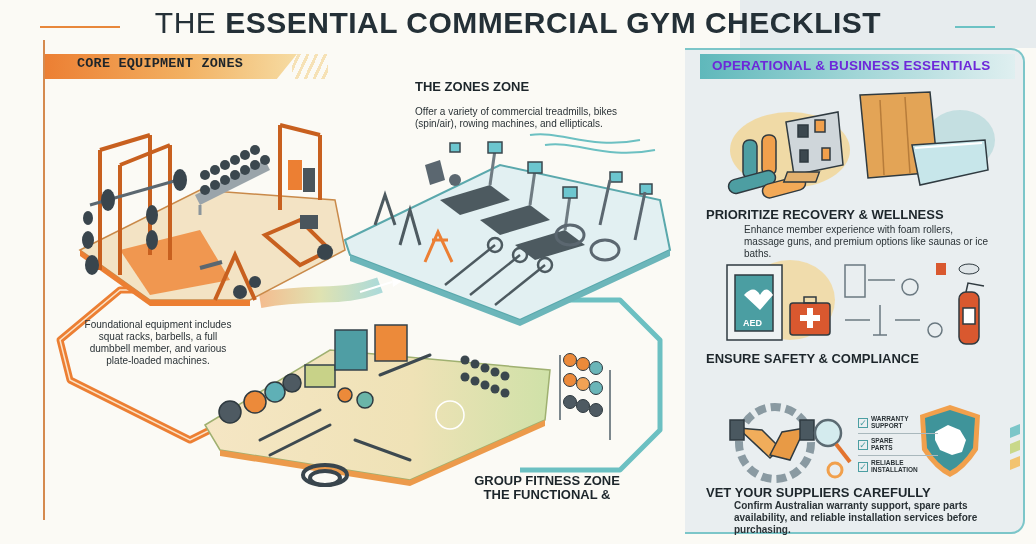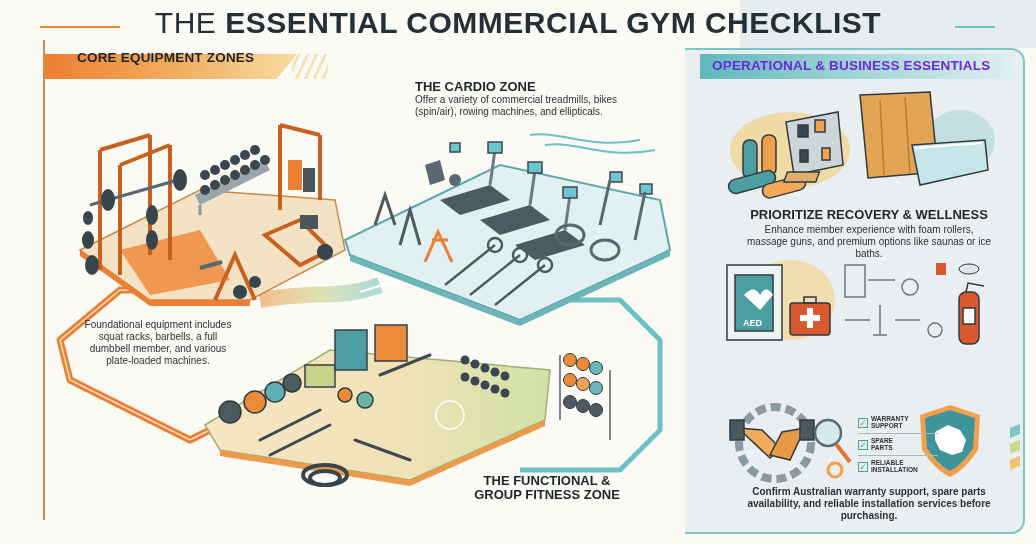--- a/index.html
+++ b/index.html
@@ -38,42 +38,42 @@
     position: absolute; left: 45px; top: 54px; width: 252px; height: 25px;
     background: linear-gradient(90deg, #ec7f33 0%, #f2b061 55%, #f6dca3 100%);
     clip-path: polygon(0 0, 100% 0, 92% 100%, 0 100%);
   }
   .banner-left-stripes {
     position:absolute; left: 292px; top: 54px; width: 36px; height:25px;
     background: repeating-linear-gradient(115deg, transparent 0 5px, #f4d79a 5px 8px);
     opacity: .7;
   }
   .banner-left-text {
-    position: absolute; left: 77px; top: 50px; font-size: 13.5px; font-weight: 700; color: #1e252a;
-    letter-spacing: 0.2px; font-family: Liberation Sans, sans-serif;
+    position: absolute; left: 77px; top: 56px; font-size: 13.5px; font-weight: 700; color: #1e252a;
+    letter-spacing: 0.2px; font-family: Liberation Mono, monospace;
   }
   .banner-right {
     position: absolute; left: 700px; top: 54px; width: 315px; height: 25px;
     background: linear-gradient(90deg, #5fb8bb 0%, #9bd3d4 45%, #dfeff0 100%);
   }
   .banner-right-text {
     position: absolute; left: 712px; top: 58px; font-size: 13.5px; font-weight: 700; color: #6d28d9;
     letter-spacing: 0.2px; font-family: "Liberation Sans", sans-serif; white-space: nowrap;
   }
 
   
   .block-title { font-weight: 700; font-size: 13px; color: #1d262b; font-family: "Liberation Sans", sans-serif; line-height: 1.1; }
   .block-desc { font-size: 10px; color: #2a3236; line-height: 1.2; font-family: "Liberation Sans", sans-serif; }
 
   .cardio-text { position:absolute; left: 415px; top: 80px; width: 240px; }
   .strength-text { position:absolute; left: 78px; top: 317px; width: 160px; text-align:center; }
   .functional-text { position:absolute; left: 422px; top: 474px; width: 250px; text-align:center; }
   .functional-text .block-title { font-size: 13px; }
 
-  .r-text { position:absolute; left: 706px; width: 326px; text-align:center; }
+  .r-text { position:absolute; left: 706px; width: 326px; }
   .r1 { top: 208px; } .r2 { top: 352px; } .r3 { top: 486px; }
 
   
   svg.illus { position:absolute; left:0; top:0; }
 </style>
 </head>
 <body>
 
 <div class="canvas">
 
@@ -408,36 +408,38 @@
     <div style="display:flex; align-items:center; gap:3px; height:22px;">
       <span style="width:10px;height:10px;border:1.5px solid #4b9ea2;color:#4b9ea2;font-size:9px;line-height:8px;text-align:center;">✓</span>
       <span style="font-size:6.5px;font-weight:700;line-height:1.05;color:#2a3236;">
         <span>RELIABLE</span><br>
         <span>INSTALLATION</span>
       </span>
     </div>
   </div>
 
   <div class="cardio-text">
-    <div class="block-title">THE CARDIO ZONE</div>
-    <div class="block-desc" style="margin-top:0; width:220px;">Offer a variety of commercial treadmills, bikes (spin/air), rowing machines, and ellipticals.</div>
+    <div class="block-title">THE ZONES ZONE</div>
+    <div class="block-desc" style="margin-top:12px; width:220px;">Offer a variety of commercial treadmills, bikes (spin/air), rowing machines, and ellipticals.</div>
   </div>
 
   <div class="strength-text">
     <div class="block-desc" style="margin-top:2px;">Foundational equipment includes squat racks, barbells, a full dumbbell member, and various plate-loaded machines.</div>
   </div>
 
   <div class="functional-text">
+    <div class="block-title">GROUP FITNESS ZONE</div>
     <div class="block-title">THE FUNCTIONAL &amp;</div>
-    <div class="block-title">GROUP FITNESS ZONE</div>
   </div>
 
   <div class="r-text r1">
     <div class="block-title">PRIORITIZE RECOVERY &amp; WELLNESS</div>
     <div class="block-desc" style="margin:2px auto 0; width:250px;">Enhance member experience with foam rollers, massage guns, and premium options like saunas or ice baths.</div>
   </div>
   <div class="r-text r2">
+    <div class="block-title">ENSURE SAFETY &amp; COMPLIANCE</div>
   </div>
   <div class="r-text r3">
+    <div class="block-title">VET YOUR SUPPLIERS CAREFULLY</div>
     <div class="block-desc" style="margin:0 auto 0; width:270px;font-weight:bold;">Confirm Australian warranty support, spare parts availability, and reliable installation services before purchasing.</div>
   </div>
 
 </div>
 
 </body></html>

